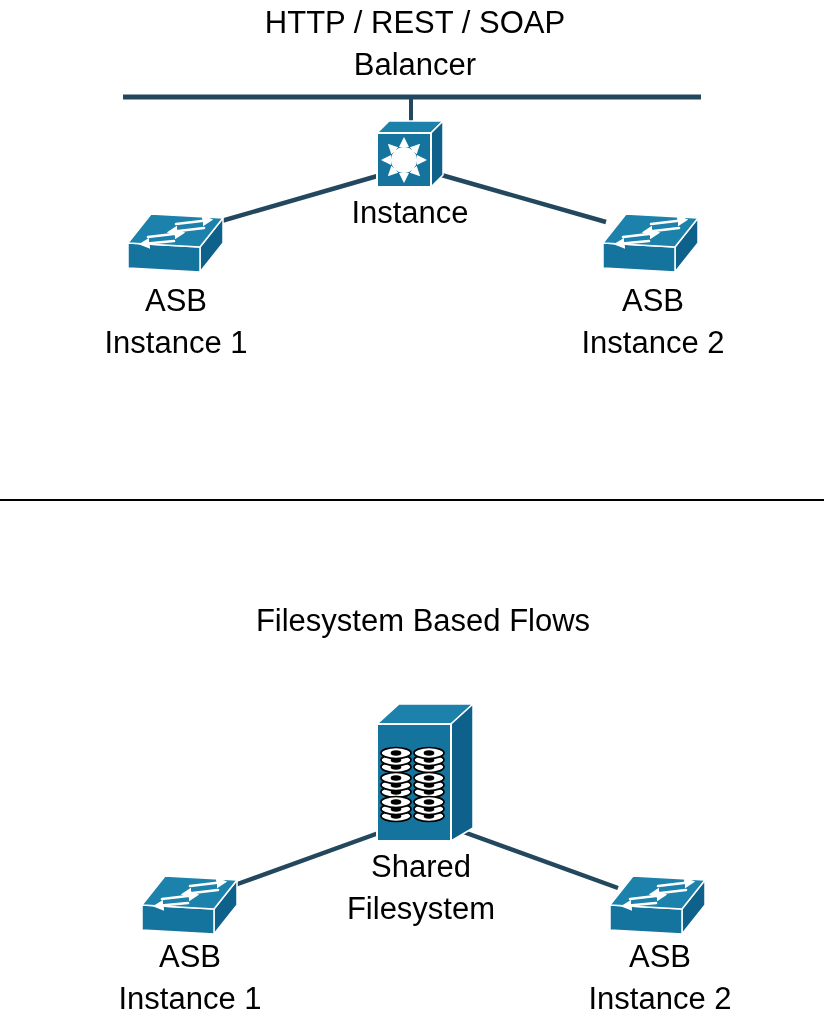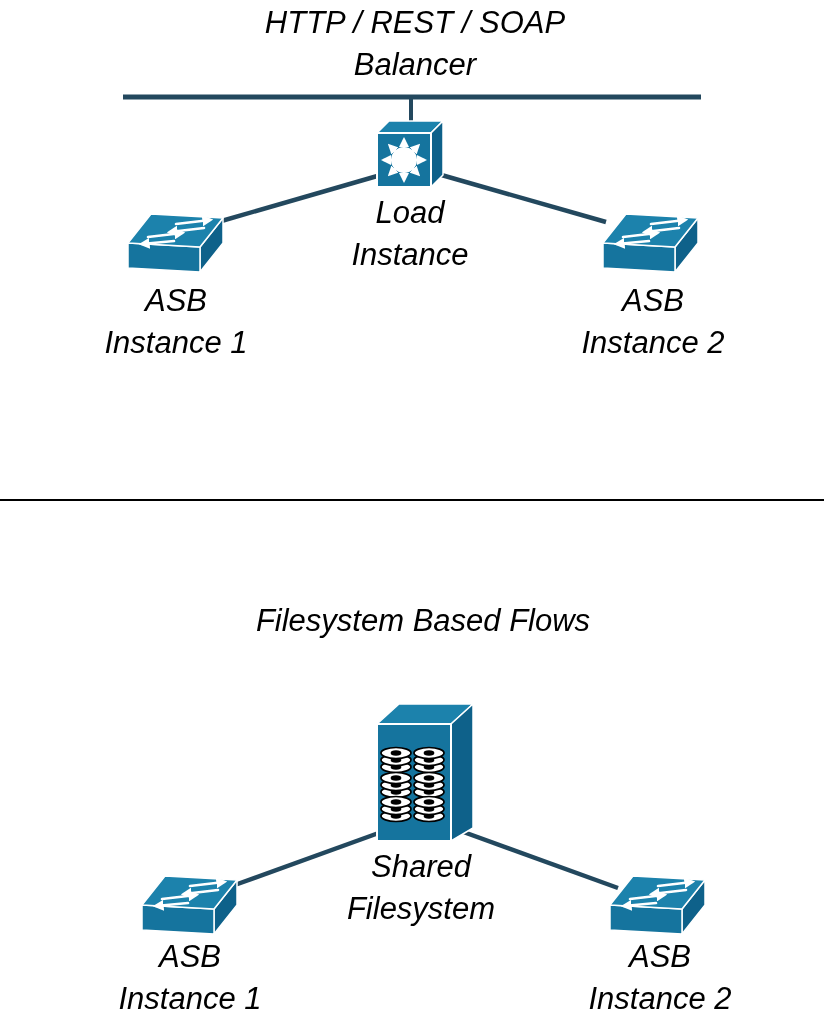--- a/index.html
+++ b/index.html
@@ -2,21 +2,20 @@
 <html><head>
 <meta charset="utf-8">
 <style>
   html,body{margin:0;padding:0;background:#fff;}
   .canvas{
     position:relative;
     width:824px;height:1021px;
     background:#fff;
     font-family:"Liberation Sans", sans-serif;
     overflow:hidden;
-    font-style:italic;
   }
   .canvas svg{position:absolute;left:0;top:0;}
   .lbl{
     position:absolute;
     text-align:center;
     color:#000;
     font-size:31px;
     line-height:42px;
     white-space:nowrap;
   }
@@ -127,21 +126,20 @@
       </g>
     </g>
   </svg>
 
   <div class="lbl" style="left:115px;top:2px;width:600px;">
     <div>HTTP / REST / SOAP</div>
     <div>Balancer</div>
   </div>
 
   <div class="lbl" style="left:310px;top:192px;width:200px;">
-    <div>Load</div>
     <div>Instance</div>
   </div>
 
   <div class="lbl" style="left:76px;top:280px;width:200px;">
     <div>ASB</div>
     <div>Instance 1</div>
   </div>
 
   <div class="lbl" style="left:553px;top:280px;width:200px;">
     <div>ASB</div>

